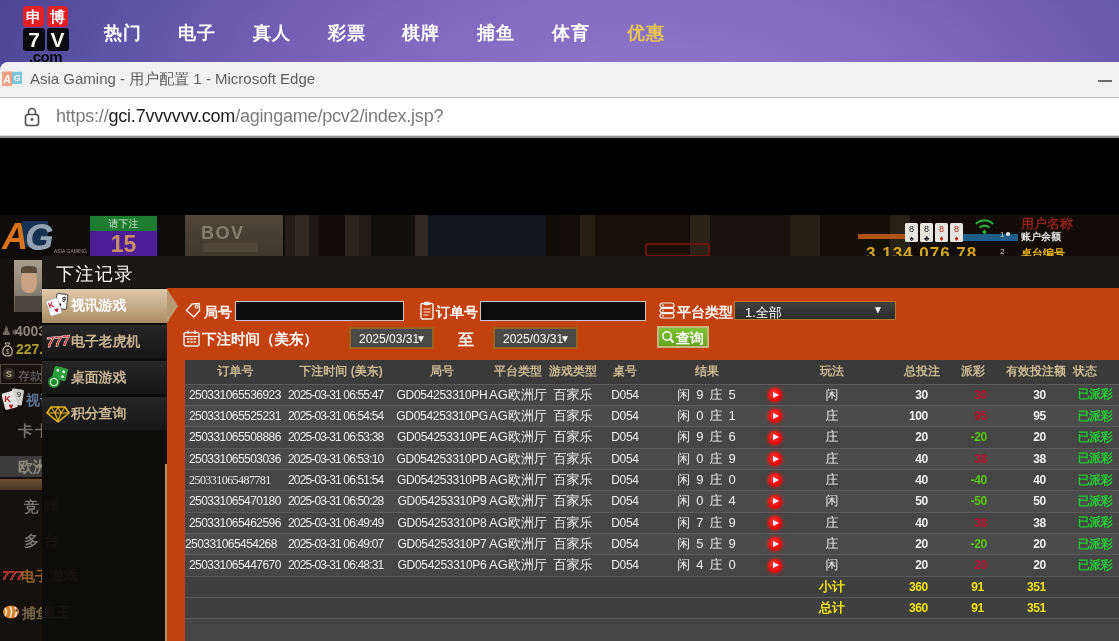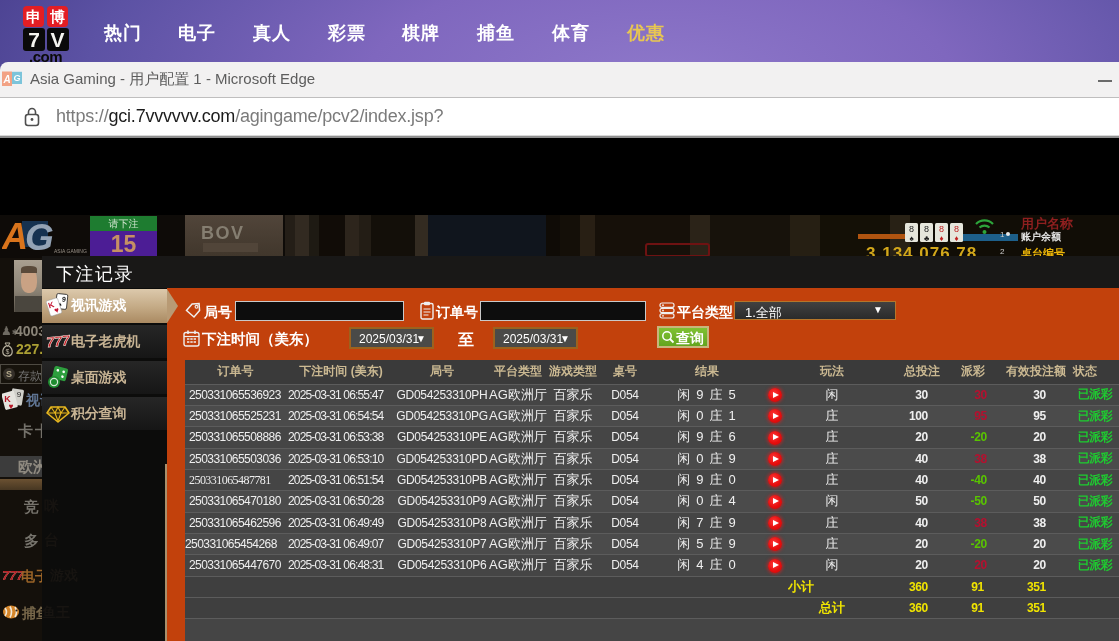--- a/index.html
+++ b/index.html
@@ -514,21 +514,21 @@
       </tr>
       <tr class="tot">
         <td></td>
             <td></td>
             <td></td>
             <td></td>
             <td></td>
             <td></td>
             <td></td>
             <td></td>
-        <td style="text-align:left;" class="cjk">小计</td>
+        <td style="text-align:center;" class="cjk">小计</td>
         <td style="text-align:right; padding-right:12px; font-weight:bold;">360</td>
         <td style="text-align:right; padding-right:4px;">91</td>
         <td style="text-align:right; padding-right:20px; font-weight:bold;">351</td>
         <td></td>
       </tr>
       <tr class="tot">
         <td></td>
             <td></td>
             <td></td>
             <td></td>

